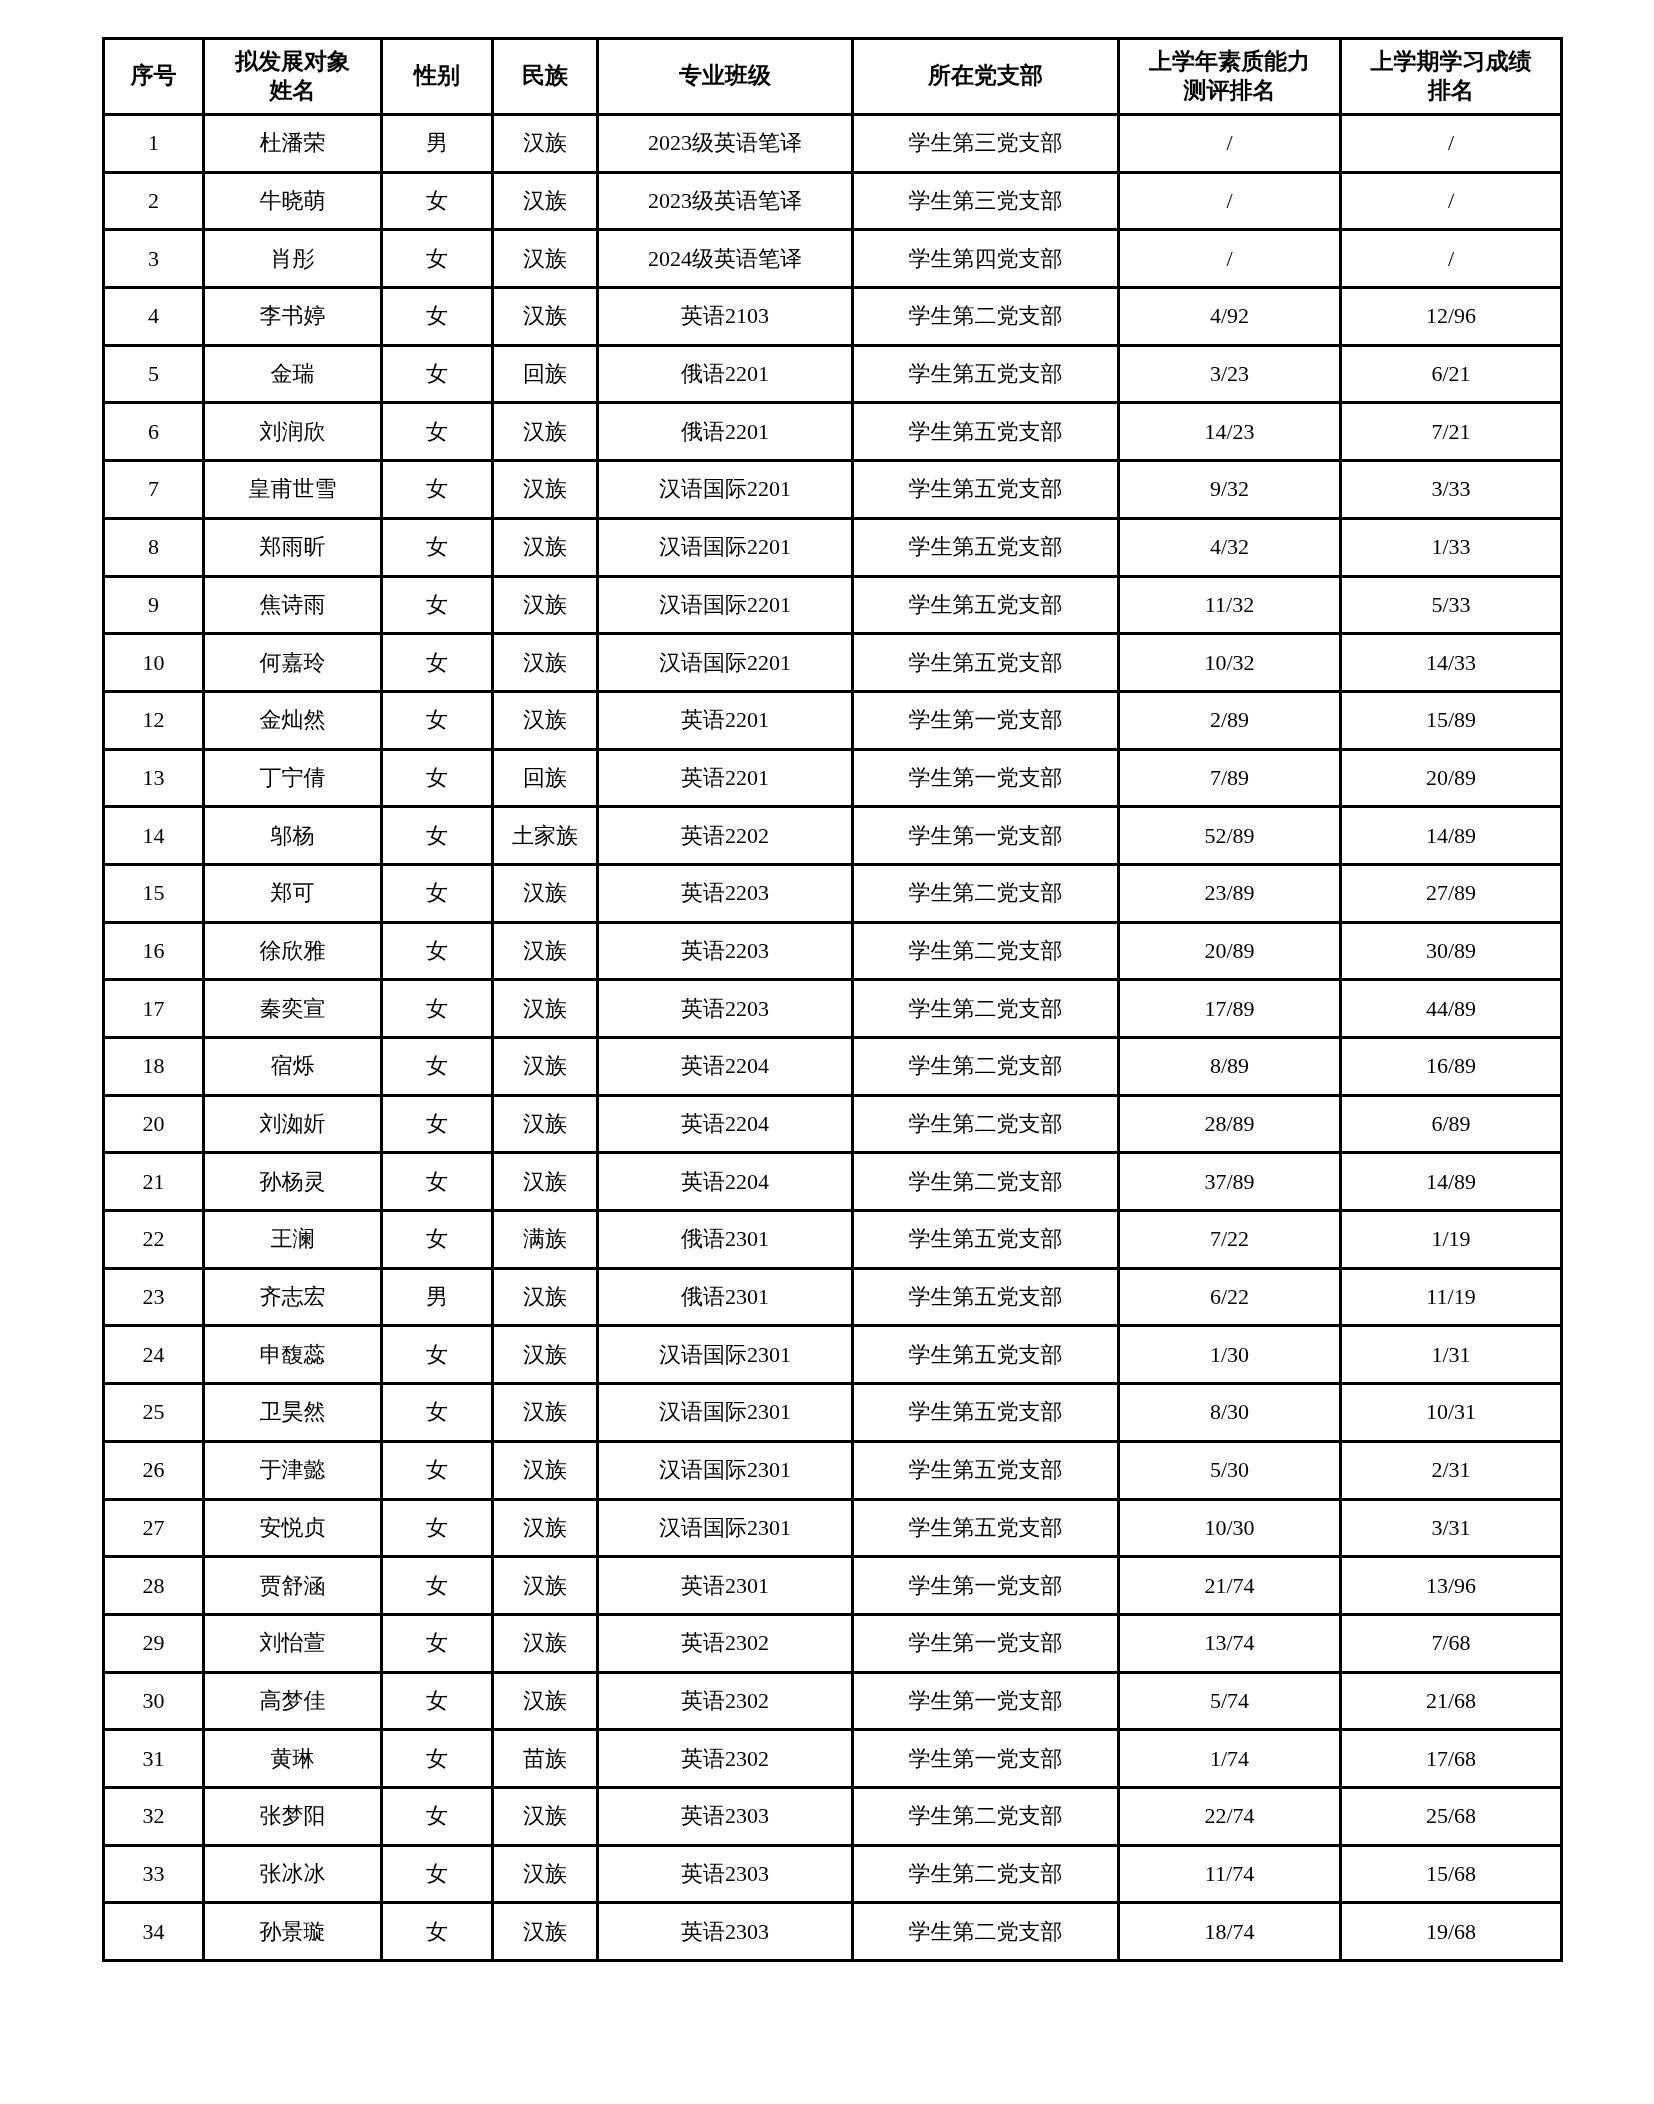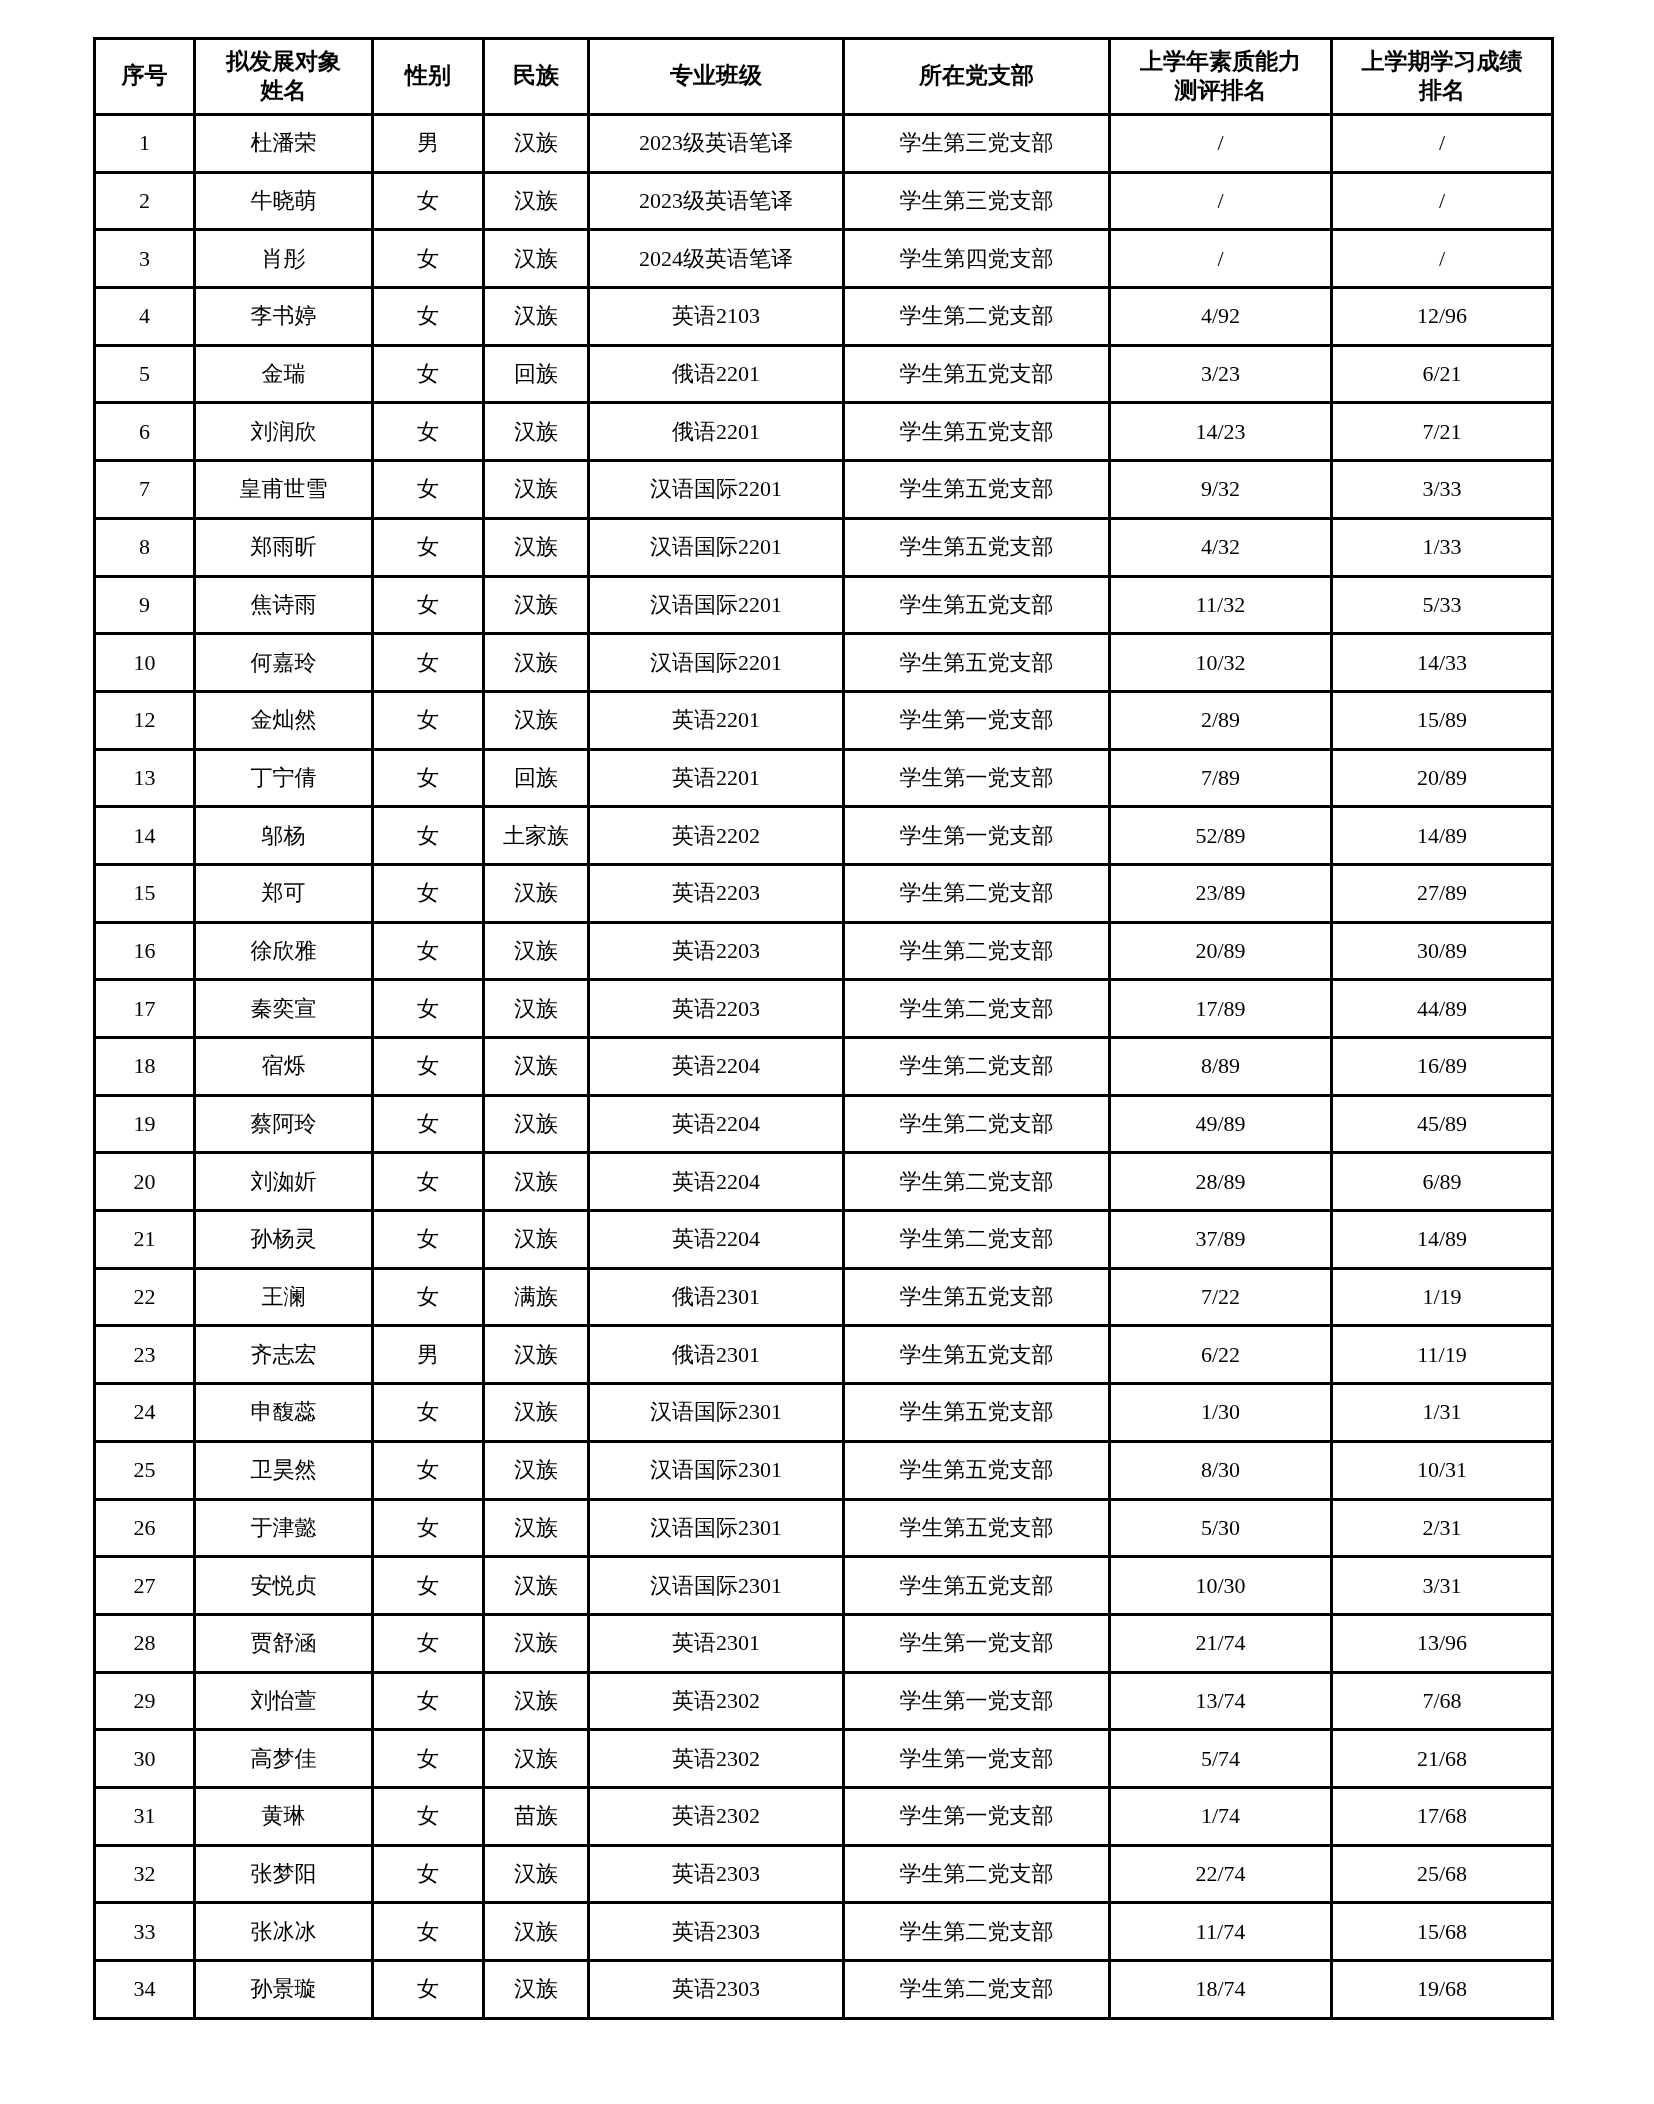--- a/index.html
+++ b/index.html
@@ -15,21 +15,21 @@
   }
   .page {
     position: relative;
     width: 1654px;
     height: 2104px;
     background: #ffffff;
     overflow: hidden;
   }
   table.students-table {
     position: absolute;
-    left: 93px;
+    left: 102px;
     top: 37px;
     width: 1458px;
     table-layout: fixed;
     border-collapse: collapse;
     font-family: Liberation Serif, serif;
   }
   table.students-table th,
   table.students-table td {
     border: 3px solid #000000;
     text-align: center;
@@ -250,30 +250,20 @@
           <td>18</td>
           <td>宿烁</td>
           <td>女</td>
           <td>汉族</td>
           <td>英语2204</td>
           <td>学生第二党支部</td>
           <td>8/89</td>
           <td>16/89</td>
         </tr>
         <tr>
-          <td>19</td>
-          <td>蔡阿玲</td>
-          <td>女</td>
-          <td>汉族</td>
-          <td>英语2204</td>
-          <td>学生第二党支部</td>
-          <td>49/89</td>
-          <td>45/89</td>
-        </tr>
-        <tr>
           <td>20</td>
           <td>刘洳妡</td>
           <td>女</td>
           <td>汉族</td>
           <td>英语2204</td>
           <td>学生第二党支部</td>
           <td>28/89</td>
           <td>6/89</td>
         </tr>
         <tr>

